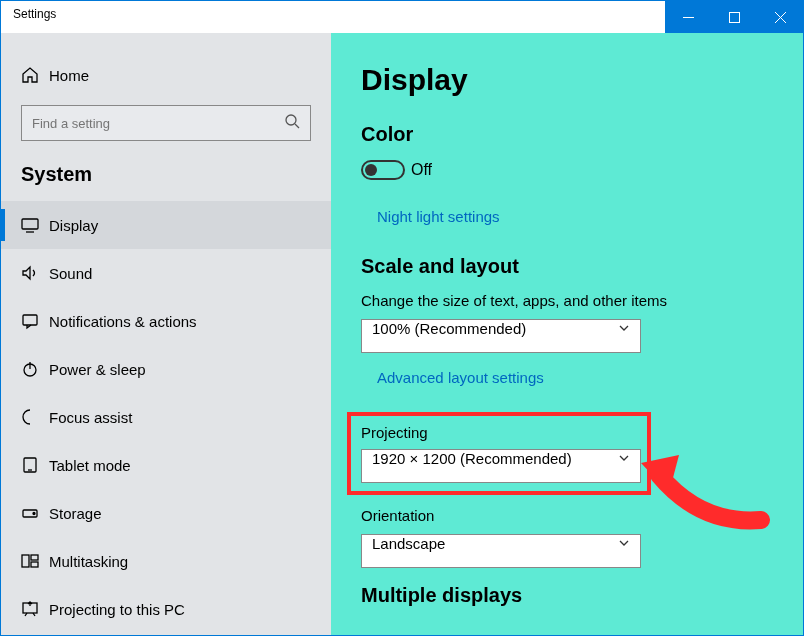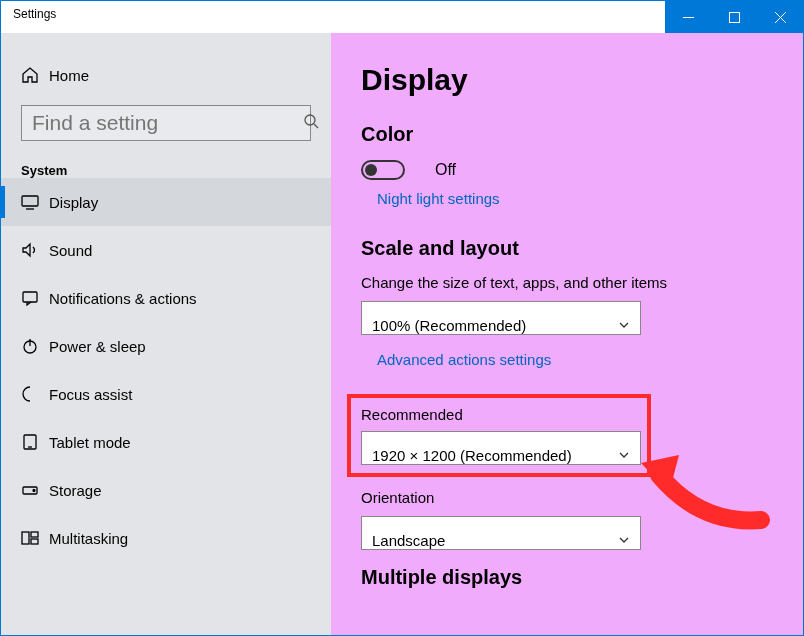--- a/index.html
+++ b/index.html
@@ -1,43 +1,43 @@
 <!DOCTYPE html>
 <html><head>
 <meta charset="utf-8">
 <style>
 * { margin: 0; padding: 0; box-sizing: border-box; font-family: "Segoe UI", Tahoma, sans-serif; }
 html, body { width: 804px; height: 636px; overflow: hidden; }
-.window { width: 804px; height: 636px; border: 1px solid #0078d7; display: flex; flex-direction: column; background: #f0abfc; position: relative; }
+.window { width: 804px; height: 636px; border: 1px solid #0078d7; display: flex; flex-direction: column; background: #5eead4; position: relative; }
 .titlebar { height: 32px; display: flex; align-items: stretch; background: #fff; }
 .titlebar .title { flex: 1; padding: 6px 12px; font-size: 12px; color: #000; }
 .winbtns { display: flex; }
 .winbtn { width: 46px; display: flex; align-items: center; justify-content: center; background: #0078d7; color: #fff; }
 .winbtn svg { width: 11px; height: 11px; }
 .body { flex: 1; display: flex; overflow: hidden; }
 .sidebar { width: 330px; background: #e2e4e7; padding: 18px 0 0 0; overflow: hidden; }
 .home-row, .nav-item { display: flex; align-items: center; height: 48px; padding: 0 20px; font-size: 15px; color: #000; cursor: pointer; }
 .home-row .icon, .nav-item .icon { width: 28px; display: flex; align-items: center; justify-content: flex-start; }
 .home-row .icon svg, .nav-item .icon svg { width: 18px; height: 18px; }
 .search-wrap { margin: 6px 20px 14px 20px; }
 .search { width: 100%; height: 36px; border: 1px solid #888; background: #e8eaed; display: flex; align-items: center; padding: 0 10px; }
-.search input { flex: 1; border: none; background: transparent; font-size: 21px; color: #555; outline: none; }
+.search input { flex: 1; border: none; background: transparent; font-size: 13px; color: #555; outline: none; }
 .search .sicon { color: #555; }
-.section-h { padding: 8px 20px 0 20px; font-size: 13px; font-weight: 600; }
+.section-h { padding: 8px 20px 15px 20px; font-size: 20px; font-weight: 600; }
 .nav-item.active { position: relative; background: #d4d7db; }
 .nav-item.active::before { content: ""; position: absolute; left: 0; top: 8px; bottom: 8px; width: 4px; background: #0078d7; }
 .content { flex: 1; padding: 30px 30px 10px 30px; overflow: hidden; }
 h1 { font-size: 30px; font-weight: 600; margin-bottom: 26px; }
 h2 { font-size: 20px; font-weight: 600; margin: 10px 0 14px 0; }
 .label { font-size: 15px; margin-bottom: 10px; }
-.toggle-row { display: flex; align-items: center; gap: 30px; margin-bottom: 10px; }
+.toggle-row { display: flex; align-items: center; gap: 6px; margin-bottom: 28px; }
 .toggle { width: 44px; height: 20px; border: 2px solid #333; border-radius: 20px; position: relative; }
 .toggle .knob { width: 12px; height: 12px; background: #333; border-radius: 50%; position: absolute; left: 2px; top: 2px; }
 .link { color: #0067c0; font-size: 15px; margin-bottom: 20px; display: inline-block; cursor: pointer; margin-left: 16px; }
-.dropdown { width: 280px; height: 34px; border: 1px solid #888; background: #fff; display: flex; align-items: flex-end; padding: 0 10px; justify-content: space-between; font-size: 15px; margin-bottom: 16px; }
+.dropdown { width: 280px; height: 34px; border: 1px solid #888; background: #fff; display: flex; align-items: flex-start; padding: 0 10px; justify-content: space-between; font-size: 15px; margin-bottom: 16px; }
 .dropdown .chev svg { width: 12px; height: 12px; }
 .highlight-box { border: 4px solid #ff2b2b; padding: 8px 10px 2px 10px; margin: 0 -14px 12px -14px; width: 304px; }
 .highlight-box .label { margin-bottom: 8px; }
 .highlight-box .dropdown { margin-bottom: 6px; }
 .arrow { position: absolute; left: 640px; top: 444px; pointer-events: none; }
 .group { margin-bottom: 6px; }
 </style>
 </head>
 <body>
 
@@ -155,20 +155,30 @@
       <div class="nav-item">
         <span class="icon">
             <svg viewBox="0 0 18 18" fill="none" stroke="#000" stroke-width="1.3">
               <rect x="1" y="3" width="7" height="12"></rect>
               <rect x="10" y="3" width="7" height="5"></rect>
               <rect x="10" y="10" width="7" height="5"></rect>
             </svg>
           </span>
         <span>Multitasking</span>
       </div>
+      <div class="nav-item">
+        <span class="icon">
+            <svg viewBox="0 0 18 18" fill="none" stroke="#000" stroke-width="1.3">
+              <rect x="2" y="3" width="14" height="10"></rect>
+              <path d="M6 13 L4 16 M12 13 L14 16"></path>
+              <path d="M9 6 L9 3 M7 4 L9 2 L11 4"></path>
+            </svg>
+          </span>
+        <span>Projecting to this PC</span>
+      </div>
     </div>
 
     <div class="content">
       <h1>Display</h1>
 
       <h2>Color</h2>
       <div class="group">
         <div class="toggle-row">
           <div class="toggle">
               <div class="knob"></div>
@@ -181,25 +191,25 @@
       <h2>Scale and layout</h2>
 
       <div class="group">
         <div class="label">Change the size of text, apps, and other items</div>
         <div class="dropdown">
           <span>100% (Recommended)</span>
           <span class="chev"><svg viewBox="0 0 12 12" fill="none" stroke="#333" stroke-width="1.3">
                 <path d="M2 4 L6 8 L10 4"></path>
               </svg></span>
         </div>
-        <span class="link">Advanced actions settings</span>
+        <span class="link">Advanced layout settings</span>
       </div>
 
       <div class="highlight-box">
-        <div class="label">Recommended</div>
+        <div class="label">Projecting</div>
         <div class="dropdown">
           <span>1920 × 1200 (Recommended)</span>
           <span class="chev"><svg viewBox="0 0 12 12" fill="none" stroke="#333" stroke-width="1.3">
                 <path d="M2 4 L6 8 L10 4"></path>
               </svg></span>
         </div>
       </div>
 
       <div class="group">
         <div class="label">Orientation</div>

